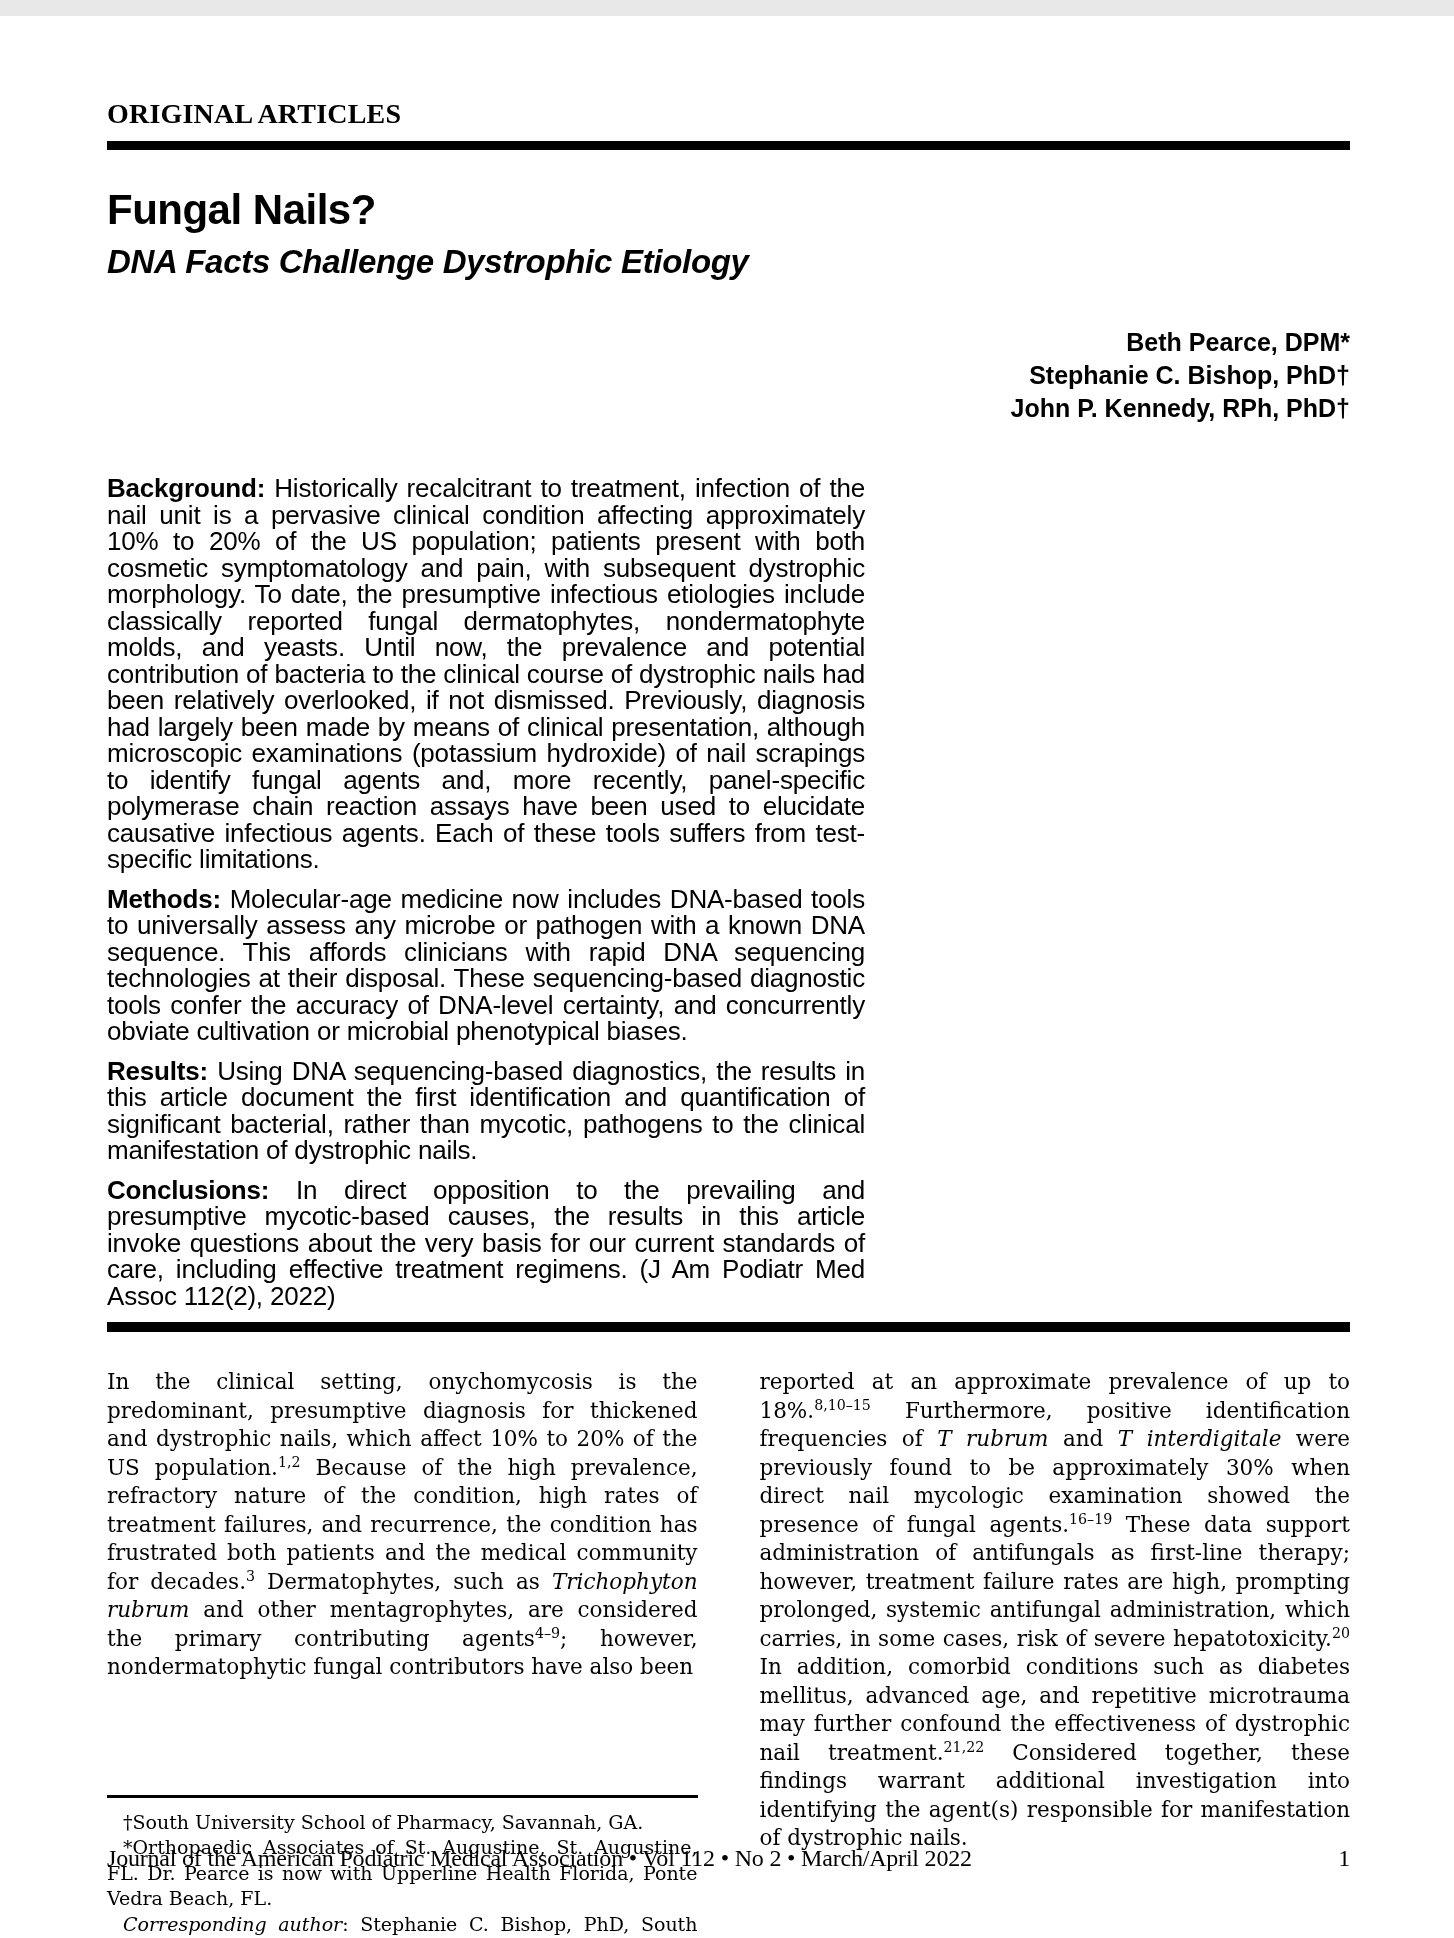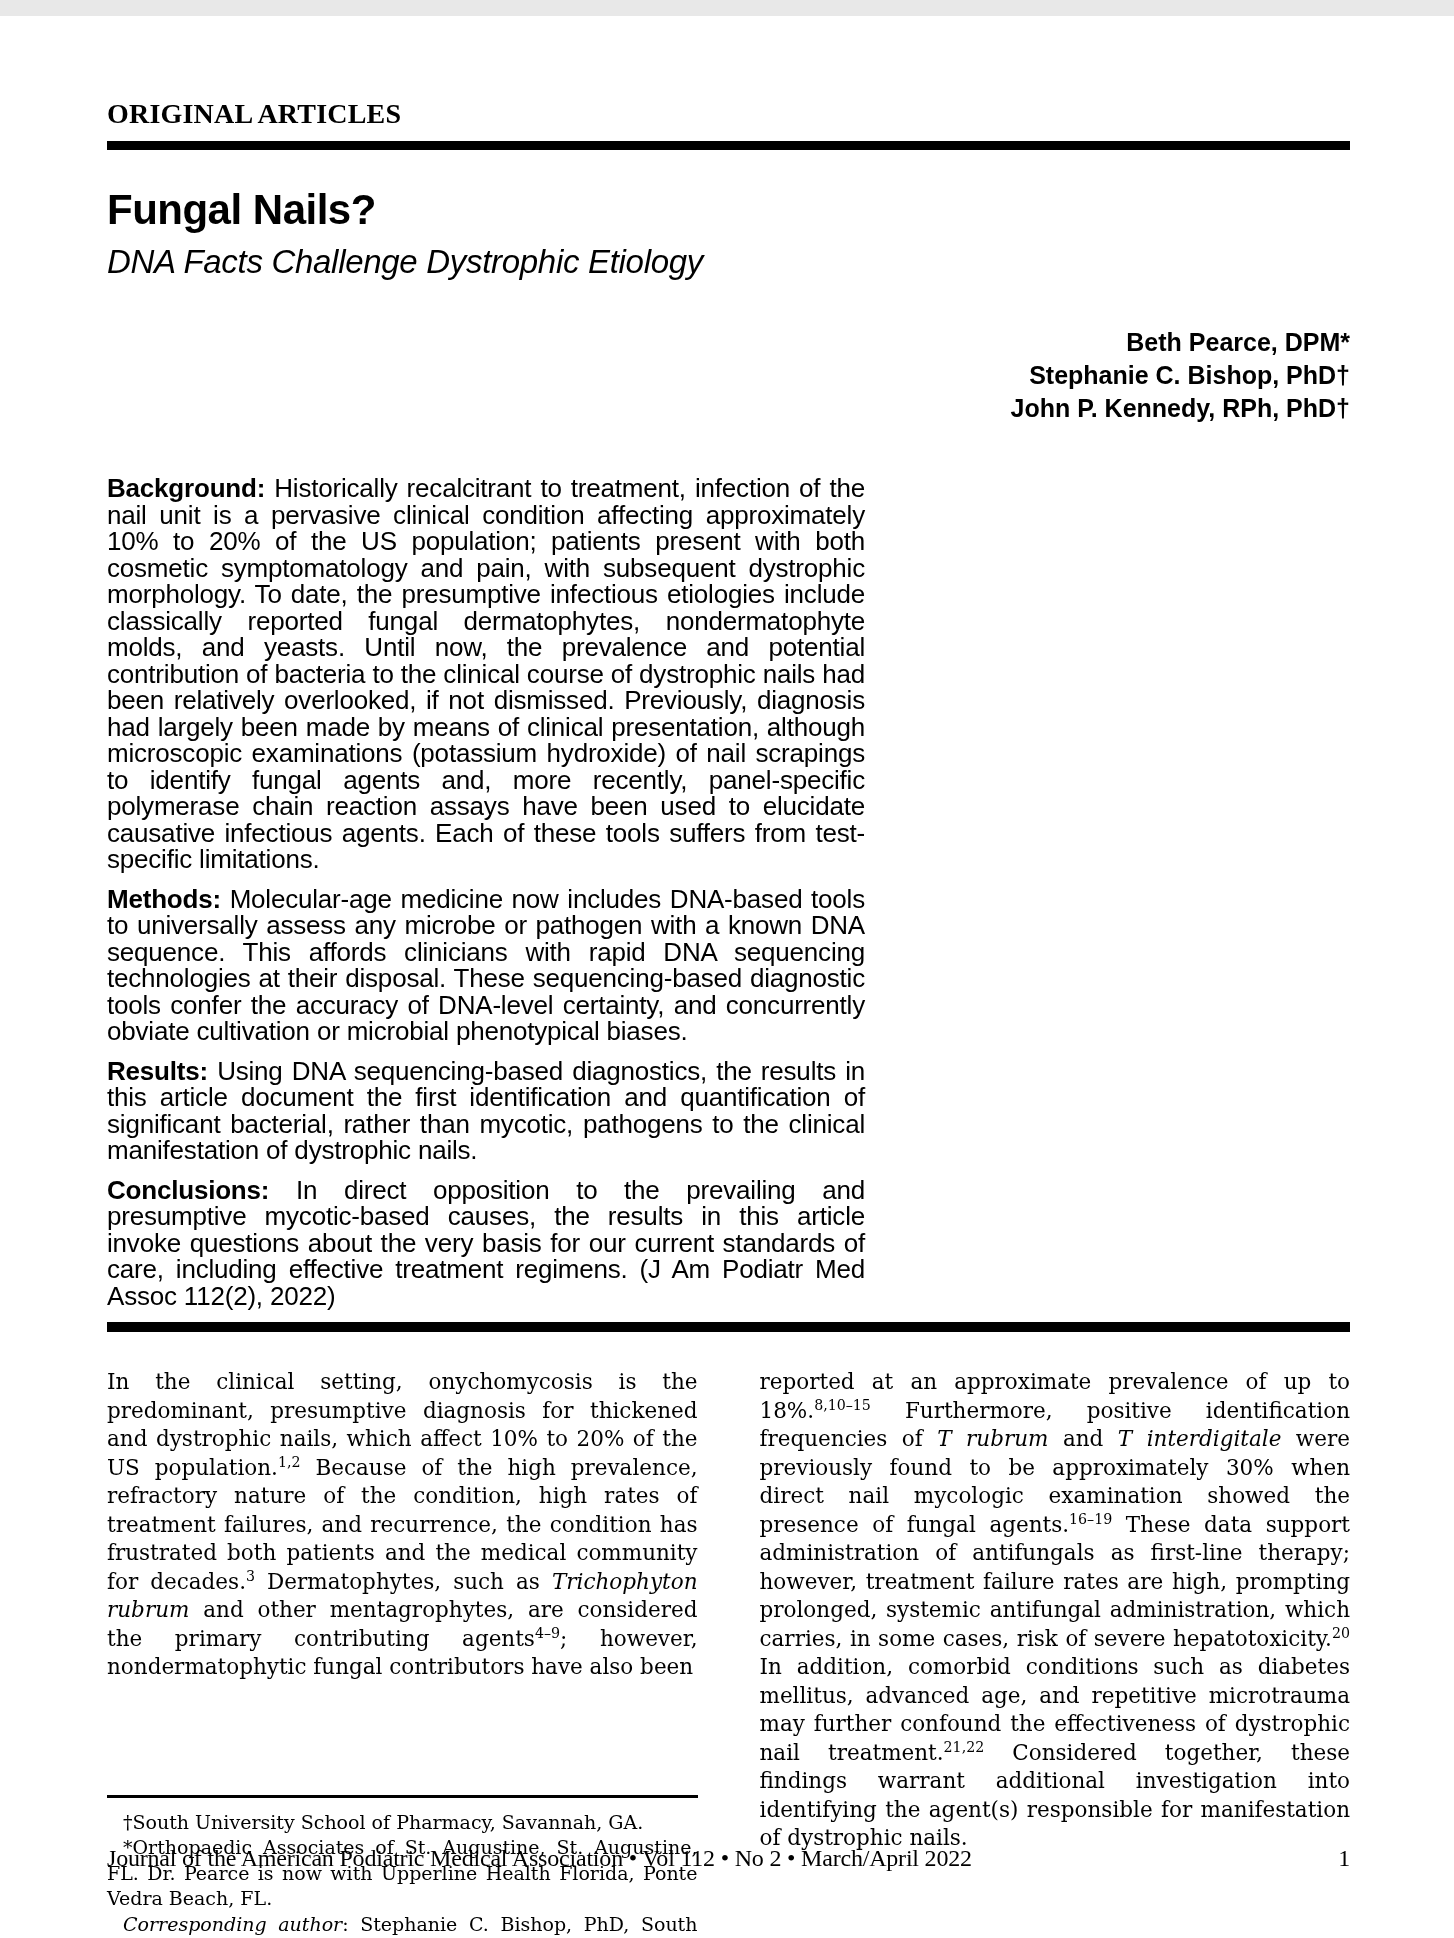--- a/index.html
+++ b/index.html
@@ -27,21 +27,21 @@
     font-family: "Liberation Sans", sans-serif;
     font-weight: 700;
     font-size: 42px;
     line-height: 44px;
     letter-spacing: -0.5px;
     margin: 38px 0 0 0;
   }
   h2.subtitle {
     font-family: "Liberation Sans", sans-serif;
     font-style: italic;
-    font-weight: 400;
+    font-weight: 700;
     font-size: 33px;
     line-height: 36px;
     letter-spacing: -0.3px;
     margin: 12px 0 0 0;
   }
 
   .authors {
     margin-top: 46px;
     text-align: right;
     font-family: "Liberation Sans", sans-serif;

